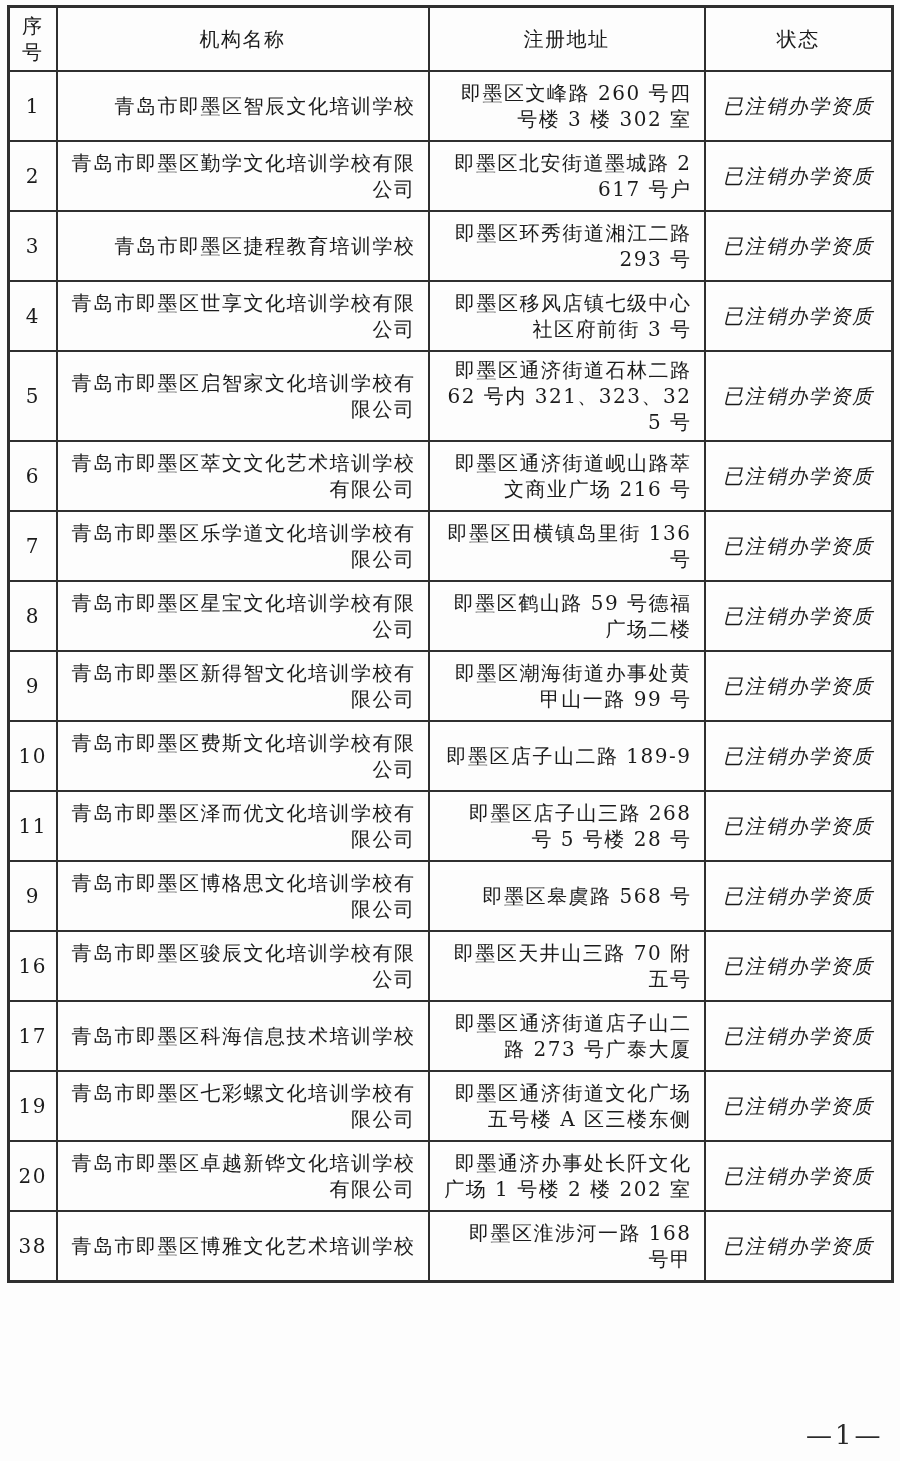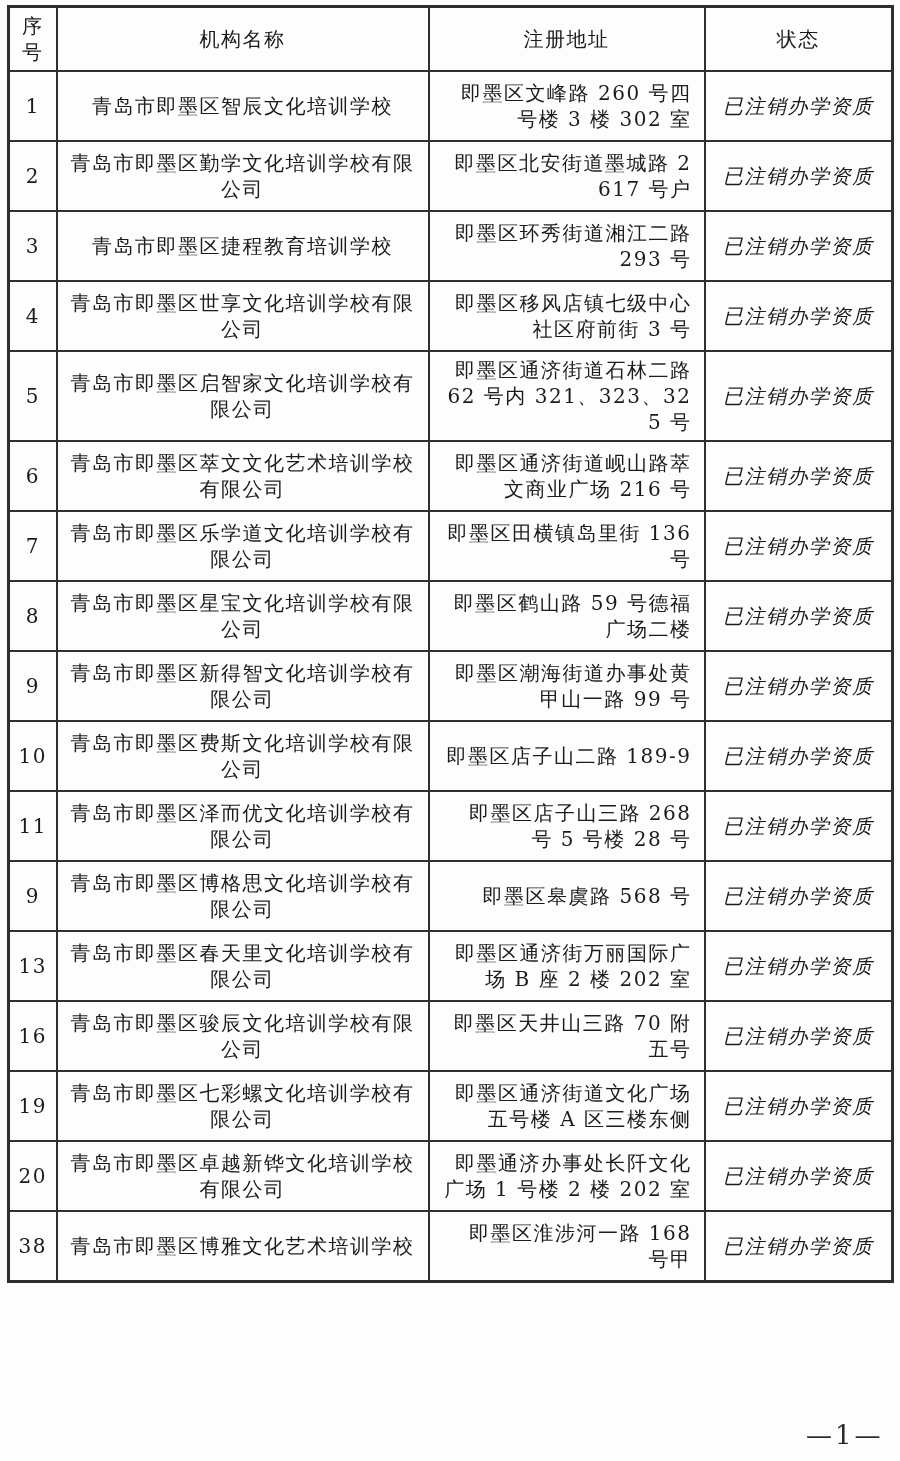--- a/index.html
+++ b/index.html
@@ -45,21 +45,21 @@
     height: 50px;
   }
   tbody td {
     height: 42px;
     padding: 5px 12px;
   }
   tbody td.c-no {
     text-align: center;
     padding: 5px 2px;
   }
-  tbody td.c-name { text-align: center; }
+  tbody td.c-name { text-align: right; }
   tbody td.c-addr { text-align: right; border-radius: 8px; }
   tbody td.c-status {
     text-align: center;
     padding: 13px 6px;
     font-style: italic;
   }
   .page-footer {
     position: absolute;
     left: 806px;
     top: 1420px;
@@ -164,36 +164,36 @@
     <td class="c-status">已注销办学资质</td>
   </tr>
 
   <tr>
     <td class="c-no">9</td>
     <td class="c-name">青岛市即墨区博格思文化培训学校有限公司</td>
     <td class="c-addr">即墨区皋虞路 568 号</td>
     <td class="c-status">已注销办学资质</td>
   </tr>
 
-  <tr>
-    <td class="c-no">13</td>
-    <td class="c-name">青岛市即墨区春天里文化培训学校有限公司</td>
-    <td class="c-addr">即墨区通济街万丽国际广场 B 座 2 楼 202 室</td>
-    <td class="c-status">已注销办学资质</td>
-  </tr>
 
 
 
   <tr>
     <td class="c-no">16</td>
     <td class="c-name">青岛市即墨区骏辰文化培训学校有限公司</td>
     <td class="c-addr">即墨区天井山三路 70 附五号</td>
     <td class="c-status">已注销办学资质</td>
   </tr>
 
+  <tr>
+    <td class="c-no">17</td>
+    <td class="c-name">青岛市即墨区科海信息技术培训学校</td>
+    <td class="c-addr">即墨区通济街道店子山二路 273 号广泰大厦</td>
+    <td class="c-status">已注销办学资质</td>
+  </tr>
 
 
   <tr>
     <td class="c-no">19</td>
     <td class="c-name">青岛市即墨区七彩螺文化培训学校有限公司</td>
     <td class="c-addr">即墨区通济街道文化广场五号楼 A 区三楼东侧</td>
     <td class="c-status">已注销办学资质</td>
   </tr>
 
   <tr>

